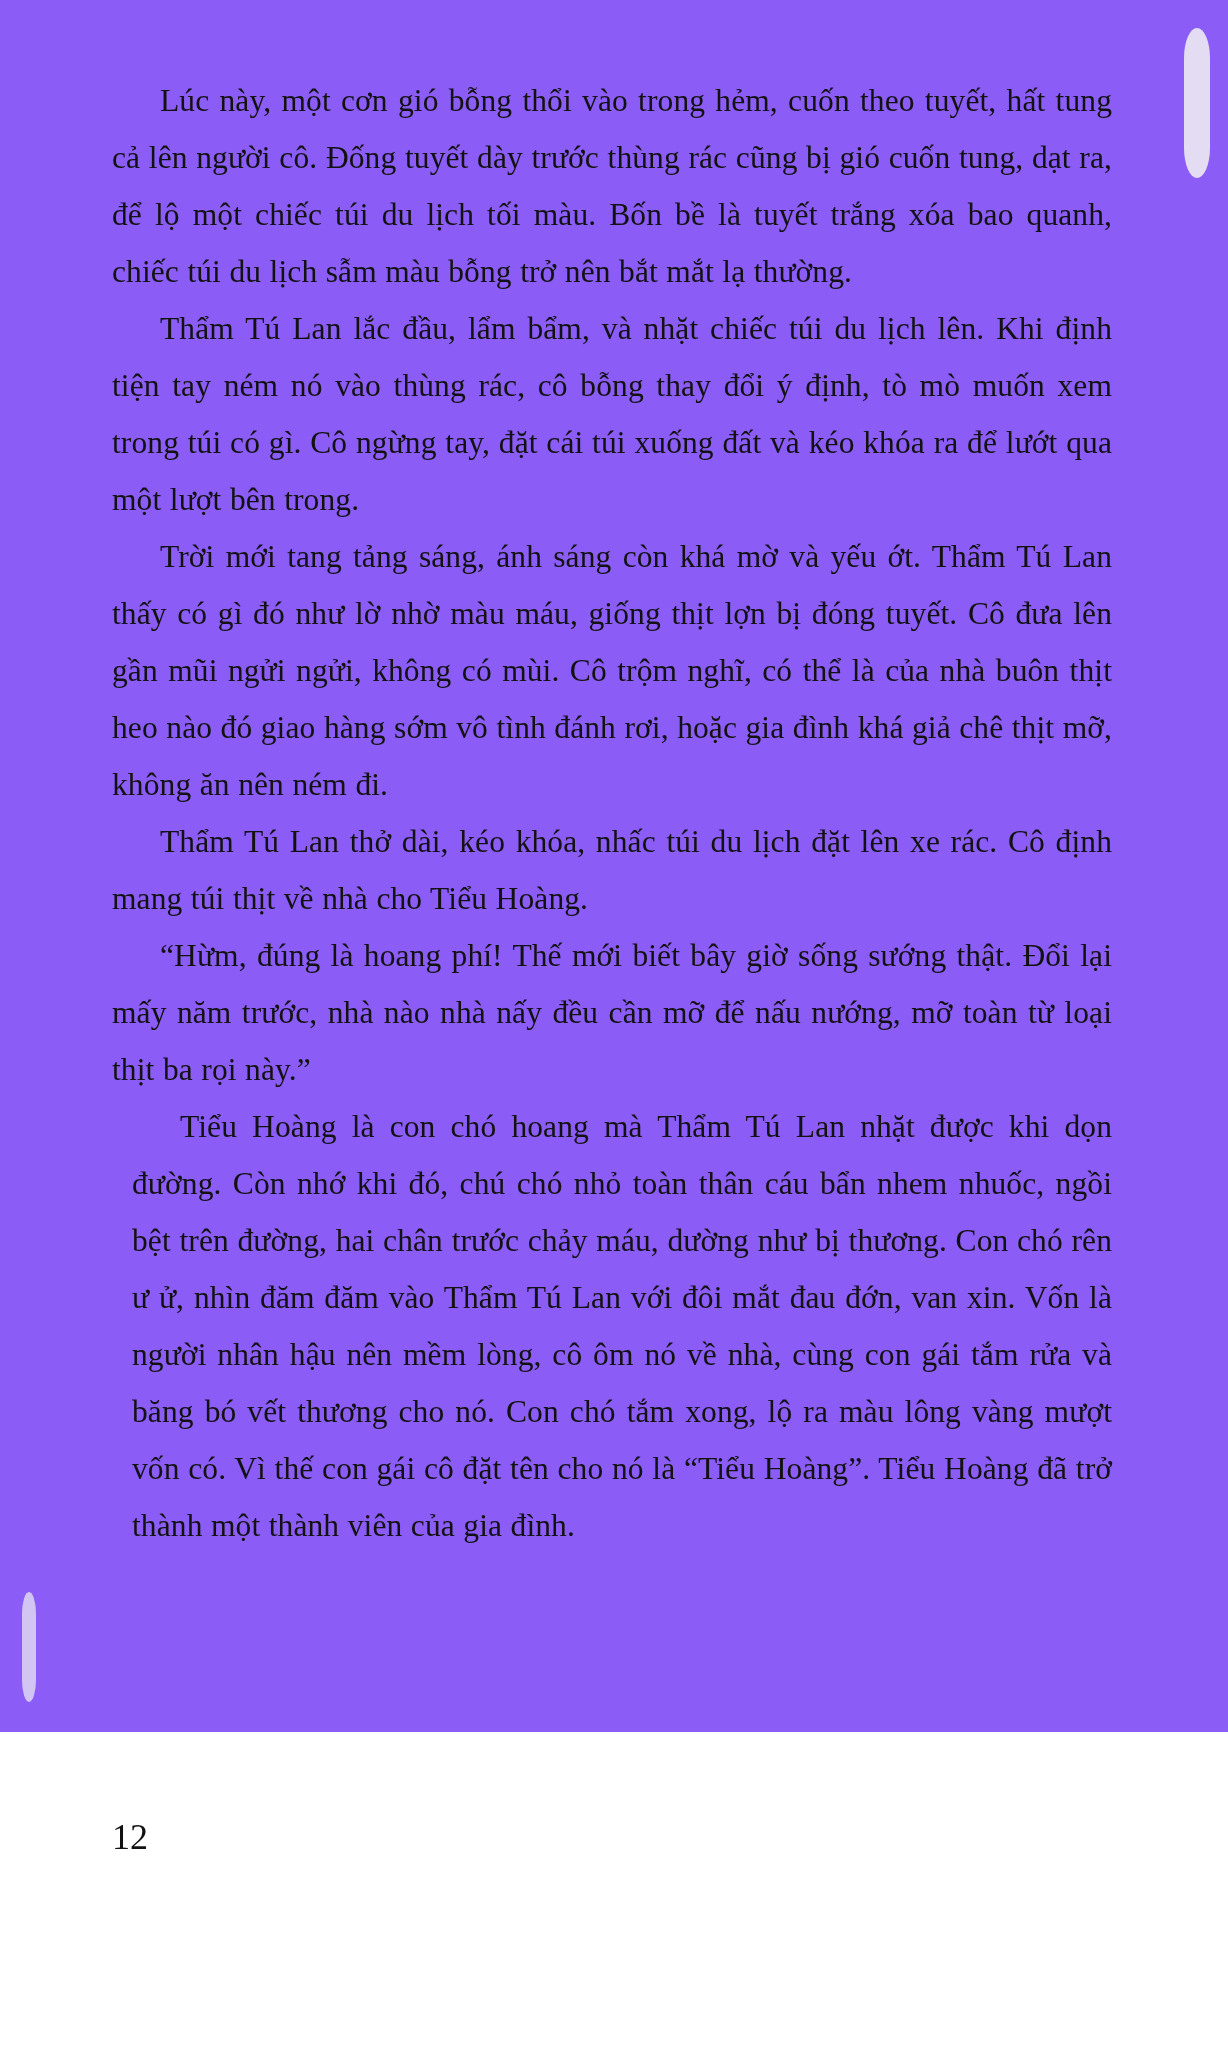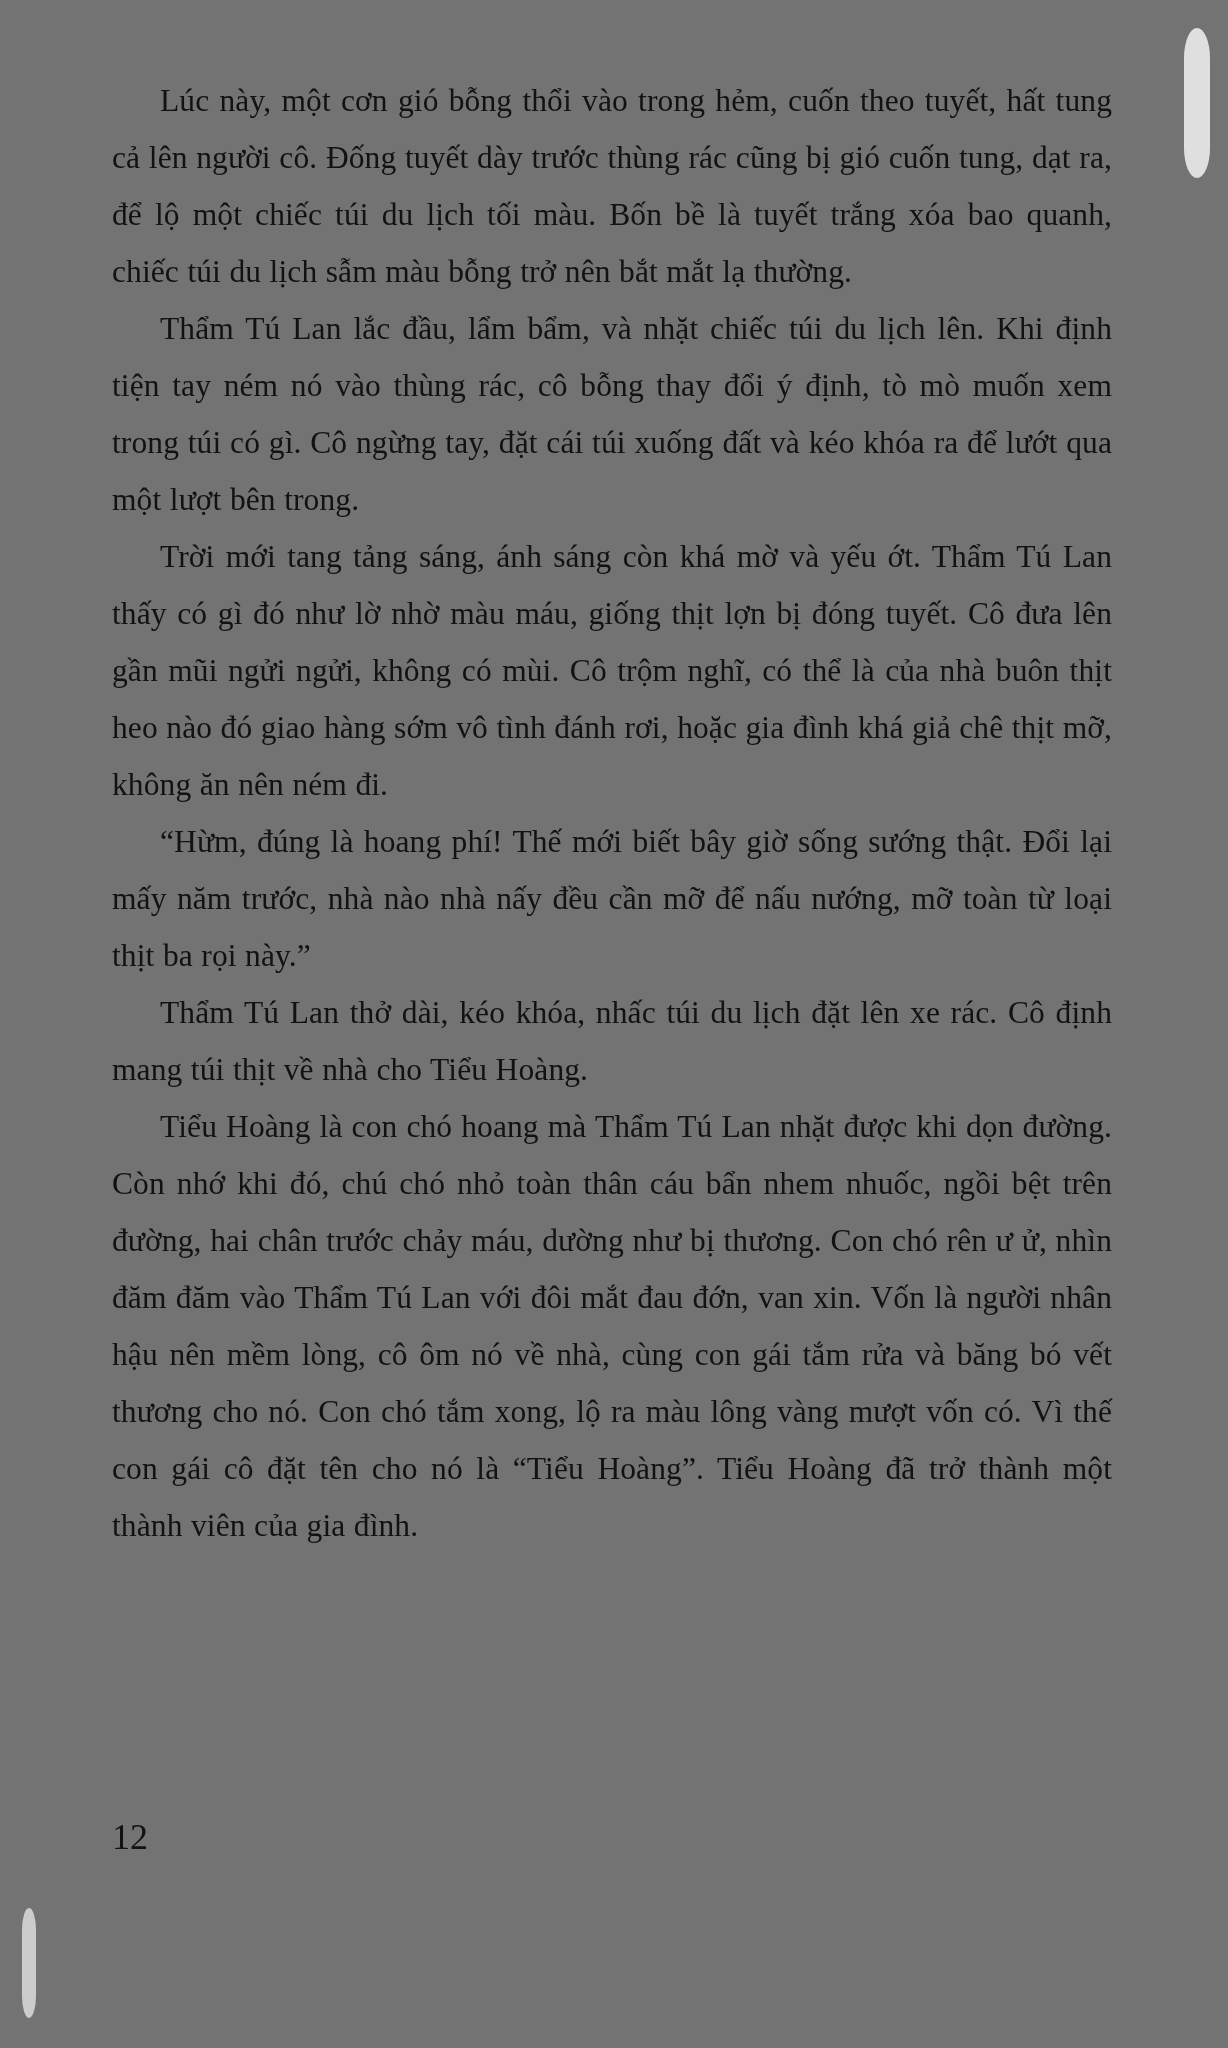--- a/index.html
+++ b/index.html
@@ -13,42 +13,43 @@
     font-family: "Liberation Serif", "DejaVu Serif", serif;
     color: #111111;
     position: relative;
     overflow: hidden;
   }
   .page {
     position: absolute;
     top: 0;
     left: 0;
     width: 1228px;
-    height: 2048px;
-    background: #737373;
+    height: 1732px;
+    background: #8b5cf6;
   }
   .text-column {
     position: absolute;
     left: 112px;
     top: 72px;
     width: 1000px;
   }
   .para {
     margin: 0;
     font-size: 31.5px;
     line-height: 57px;
     text-align: justify;
     text-justify: inter-word;
     text-indent: 48px;
     letter-spacing: 0.1px;
     word-spacing: 0.5px;
     color: #121212;
   }
   .para:last-of-type {
     text-align: justify;
+    margin-left: 20px;
   }
   .page-number {
     position: absolute;
     left: 112px;
     top: 1820px;
     font-size: 36px;
     line-height: 34px;
     color: #121212;
     font-family: "Liberation Serif", "DejaVu Serif", serif;
   }
@@ -79,20 +80,20 @@
 
 <div class="page">
 
   <div class="edge-mark edge-top-right"></div>
   <div class="edge-mark edge-bottom-left"></div>
 
   <div class="text-column">
     <p class="para">Lúc này, một cơn gió bỗng thổi vào trong hẻm, cuốn theo tuyết, hất tung cả lên người cô. Đống tuyết dày trước thùng rác cũng bị gió cuốn tung, dạt ra, để lộ một chiếc túi du lịch tối màu. Bốn bề là tuyết trắng xóa bao quanh, chiếc túi du lịch sẫm màu bỗng trở nên bắt mắt lạ thường.</p>
     <p class="para">Thẩm Tú Lan lắc đầu, lẩm bẩm, và nhặt chiếc túi du lịch lên. Khi định tiện tay ném nó vào thùng rác, cô bỗng thay đổi ý định, tò mò muốn xem trong túi có gì. Cô ngừng tay, đặt cái túi xuống đất và kéo khóa ra để lướt qua một lượt bên trong.</p>
     <p class="para">Trời mới tang tảng sáng, ánh sáng còn khá mờ và yếu ớt. Thẩm Tú Lan thấy có gì đó như lờ nhờ màu máu, giống thịt lợn bị đóng tuyết. Cô đưa lên gần mũi ngửi ngửi, không có mùi. Cô trộm nghĩ, có thể là của nhà buôn thịt heo nào đó giao hàng sớm vô tình đánh rơi, hoặc gia đình khá giả chê thịt mỡ, không ăn nên ném đi.</p>
+    <p class="para">Thẩm Tú Lan thở dài, kéo khóa, nhấc túi du lịch đặt lên xe rác. Cô định mang túi thịt về nhà cho Tiểu Hoàng.</p>
     <p class="para">“Hừm, đúng là hoang phí! Thế mới biết bây giờ sống sướng thật. Đổi lại mấy năm trước, nhà nào nhà nấy đều cần mỡ để nấu nướng, mỡ toàn từ loại thịt ba rọi này.”</p>
-    <p class="para">Thẩm Tú Lan thở dài, kéo khóa, nhấc túi du lịch đặt lên xe rác. Cô định mang túi thịt về nhà cho Tiểu Hoàng.</p>
     <p class="para">Tiểu Hoàng là con chó hoang mà Thẩm Tú Lan nhặt được khi dọn đường. Còn nhớ khi đó, chú chó nhỏ toàn thân cáu bẩn nhem nhuốc, ngồi bệt trên đường, hai chân trước chảy máu, dường như bị thương. Con chó rên ư ử, nhìn đăm đăm vào Thẩm Tú Lan với đôi mắt đau đớn, van xin. Vốn là người nhân hậu nên mềm lòng, cô ôm nó về nhà, cùng con gái tắm rửa và băng bó vết thương cho nó. Con chó tắm xong, lộ ra màu lông vàng mượt vốn có. Vì thế con gái cô đặt tên cho nó là “Tiểu Hoàng”. Tiểu Hoàng đã trở thành một thành viên của gia đình.</p>
   </div>
 
   <div class="page-number">12</div>
 
 </div>
 
 </body></html>

